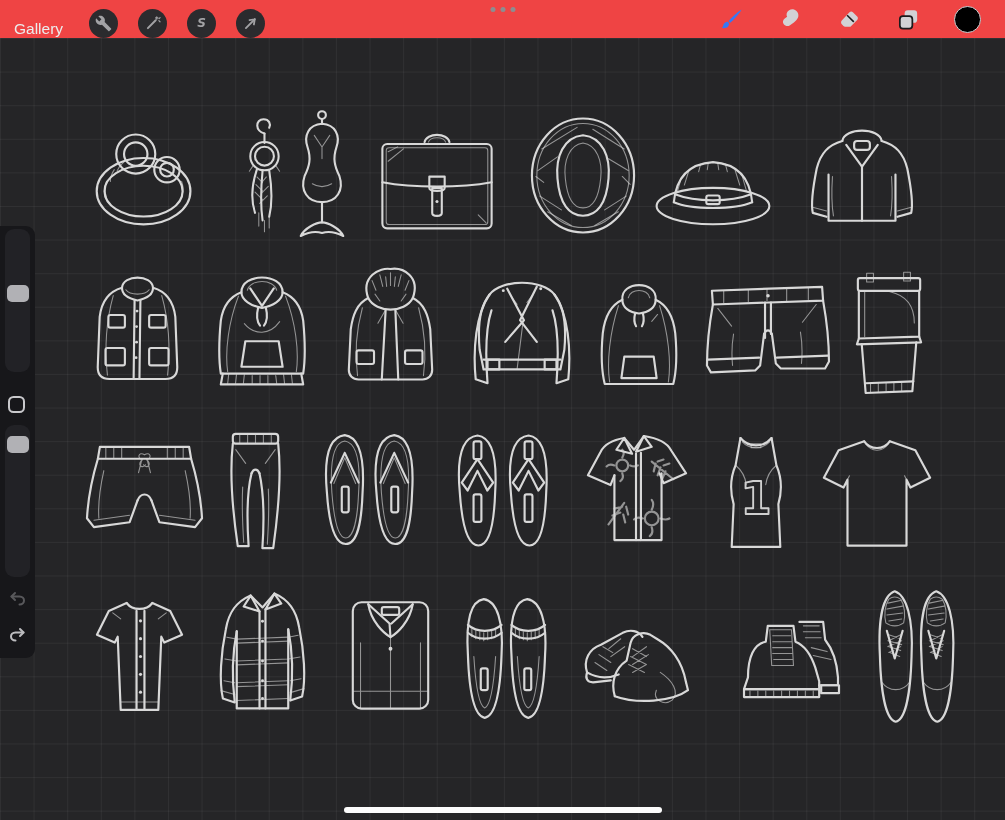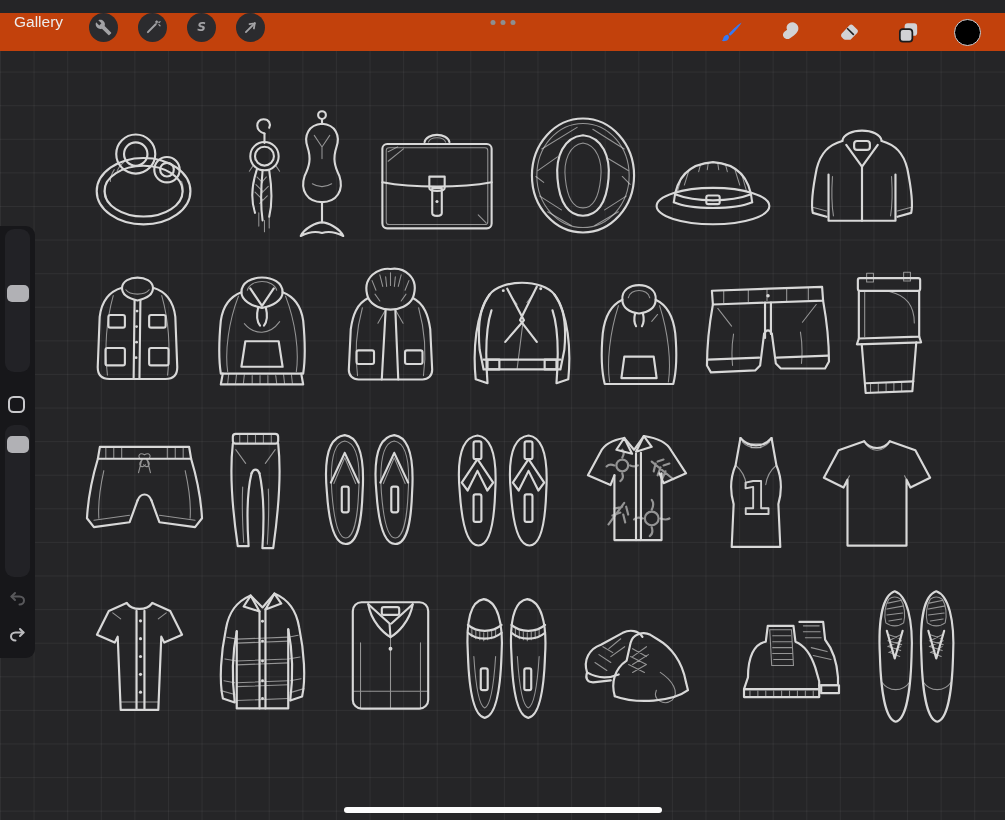--- a/index.html
+++ b/index.html
@@ -1,22 +1,22 @@
 <!DOCTYPE html>
 <html style="--accent: #3579f6;"><head>
 <meta charset="utf-8">
 <style>
   html,body{margin:0;padding:0;width:1005px;height:820px;overflow:hidden;
     background:#252527;font-family:"Liberation Sans",sans-serif;}
   :root{--accent:#3579f6;}
   #stage{position:relative;width:1005px;height:820px;}
 
   
-  #toolbar{position:absolute;top:13px;left:0;width:100%;height:38px;background:#c2410c;
-    display:flex;align-items:flex-start;z-index:10;}
+  #toolbar{position:absolute;top:0;left:0;width:100%;height:38px;background:#ef4444;
+    display:flex;align-items:flex-end;z-index:10;}
   #gallery{color:#ececec;font-size:15.5px;margin:0 16px 0 14px;cursor:default;}
   #left-tools{display:flex;align-items:center;}
   .tool-circle{width:29px;height:29px;border-radius:50%;background:#2b2b2e;
     display:flex;align-items:center;justify-content:center;margin:0 10px;}
   .tool-circle svg{width:17px;height:17px;display:block;}
   #multitask-dots{position:absolute;left:50%;top:7px;transform:translateX(-50%);
     display:flex;gap:5px;}
   #multitask-dots i{width:5px;height:5px;border-radius:50%;background:#8d8d91;display:block;}
   #right-tools{margin-left:auto;display:flex;align-items:center;padding-right:8px;}
   .rtool{width:59px;height:38px;display:flex;align-items:center;justify-content:center;}

